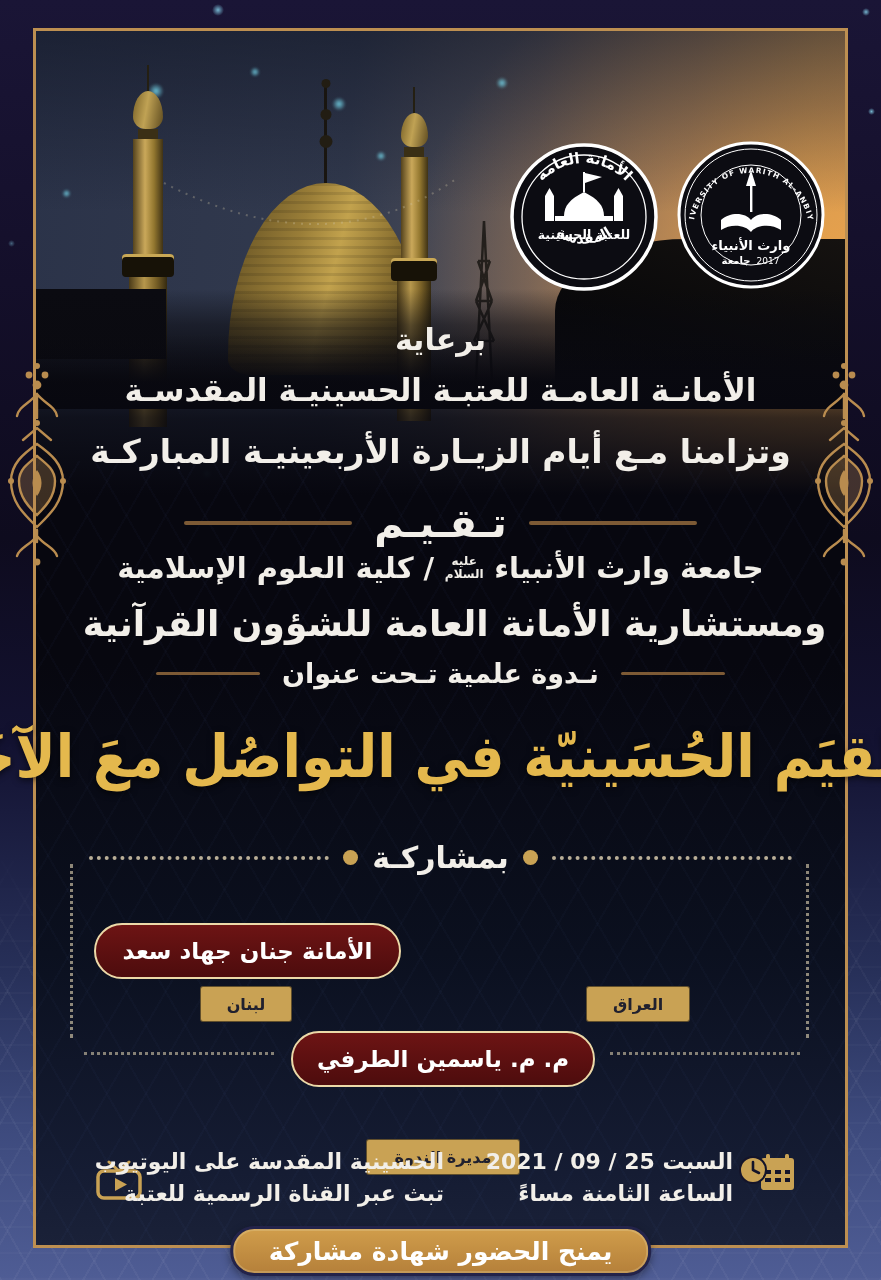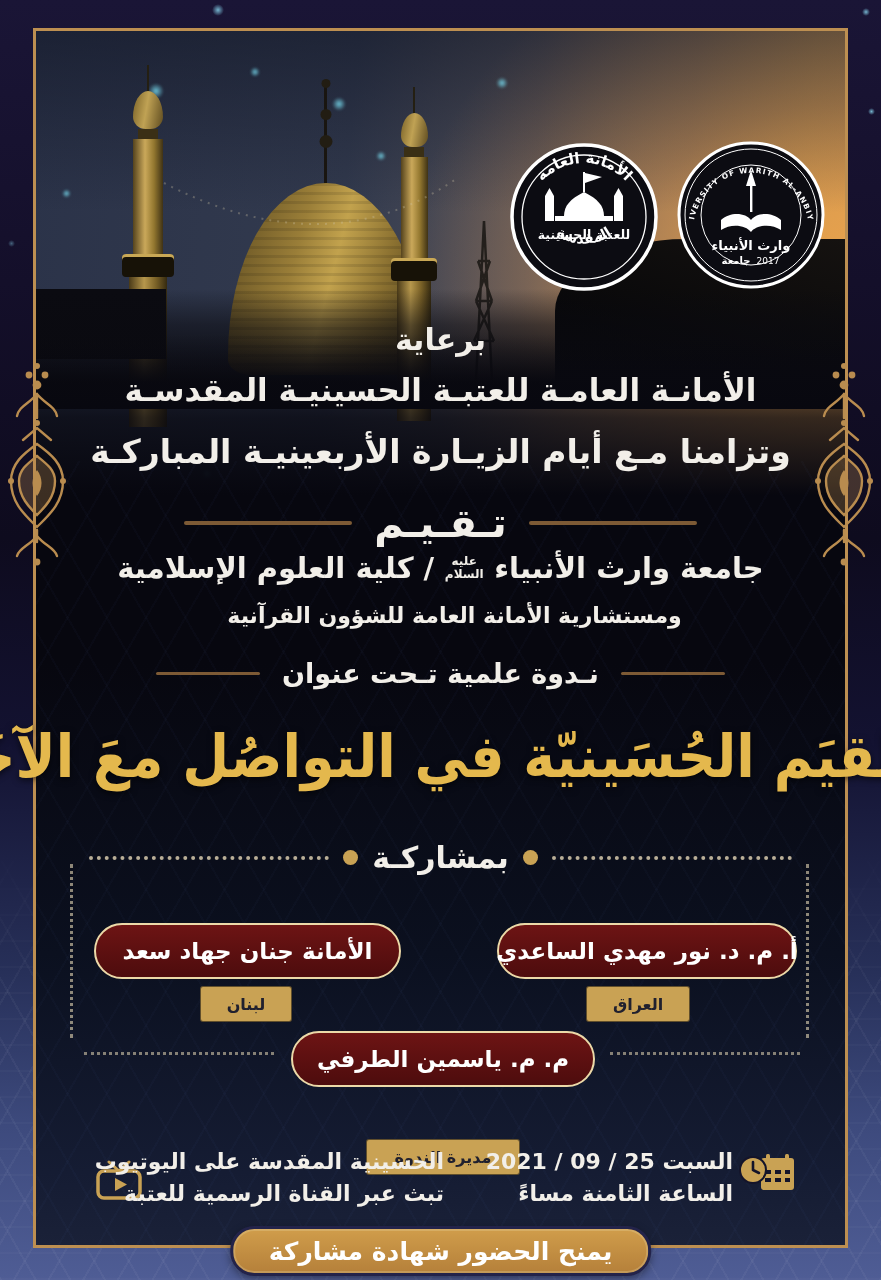--- a/index.html
+++ b/index.html
@@ -66,21 +66,21 @@
   .sponsor-label{top:322px;font-size:30px;}
   .sponsor-name{top:372px;font-size:31px;letter-spacing:0;}
   .occasion-line{top:432px;font-size:33px;}
   .row{position:absolute;left:0;right:0;display:flex;align-items:center;justify-content:center;gap:22px;}
   .holds-row{top:500px;}
   .holds-text{font-size:40px;font-weight:bold;}
   .dash{height:4px;width:168px;background:#7d5a35;border-radius:2px;}
   .dash-sm{height:3px;width:104px;background:#7d5a35;border-radius:2px;}
   .org1{top:551px;font-size:29px;display:flex;align-items:center;justify-content:center;gap:10px;position:absolute;left:0;right:0;font-weight:bold;}
   .honorific{font-size:12px;line-height:1.05;width:40px;white-space:normal;display:inline-block;text-align:center;font-weight:bold;}
-  .org2{top:603px;font-size:22px;padding-left:28px;}
+  .org2{top:603px;font-size:36px;padding-left:28px;}
   .event-row{top:658px;}
   .event-text{font-size:27px;font-weight:bold;}
   .main-title{top:698px;height:116px;display:flex;align-items:center;justify-content:center;position:absolute;left:0;right:0;
     font-size:54px;font-weight:bold;color:#e4b84d;text-shadow:0 2px 7px rgba(0,0,0,.65);transform:scaleY(1.1);white-space:nowrap;}
   .part-row{top:840px;gap:14px;}
   .part-text{font-size:30px;font-weight:bold;}
   .dotline{height:0;border-top:4px dotted rgba(216,203,174,.85);width:240px;}
   .big-dot{width:15px;height:15px;border-radius:50%;background:#c9a254;flex:0 0 auto;}
   .dot-v{position:absolute;top:864px;height:174px;width:0;border-left:3px dotted rgba(214,201,170,.65);}
   .dot-h{position:absolute;top:1052px;height:0;border-top:3px dotted rgba(214,201,170,.6);}
@@ -291,21 +291,20 @@
       <span class="part-text">بمشاركـة</span>
       <span class="big-dot"></span>
       <span class="dotline"></span>
     </div>
 
     <span class="dot-v" style="left:70px;"></span>
     <span class="dot-v" style="left:806px;"></span>
     <span class="dot-h" style="left:84px;width:190px;"></span>
     <span class="dot-h" style="left:610px;width:190px;"></span>
 
-    <div class="speaker" style="top:923px;left:497px;width:296px;">أ. م. د. نور مهدي الساعدي</div>
     <div class="tag" style="top:986px;left:586px;width:102px;">العراق</div>
 
     <div class="speaker" style="top:923px;left:94px;width:303px;">الأمانة جنان جهاد سعد</div>
     <div class="tag" style="top:986px;left:200px;width:90px;">لبنان</div>
 
     <div class="speaker" style="top:1031px;left:291px;width:300px;">م. م. ياسمين الطرفي</div>
     <div class="tag" style="top:1094px;left:366px;width:152px;margin-top:45px;">مديرة الندوة</div>
 
     <svg class="icon" style="right:84px;top:1150px;" width="58" height="50" viewBox="0 0 58 50">
       <rect x="22" y="8" width="33" height="32" rx="3" fill="#c9a254"></rect>

